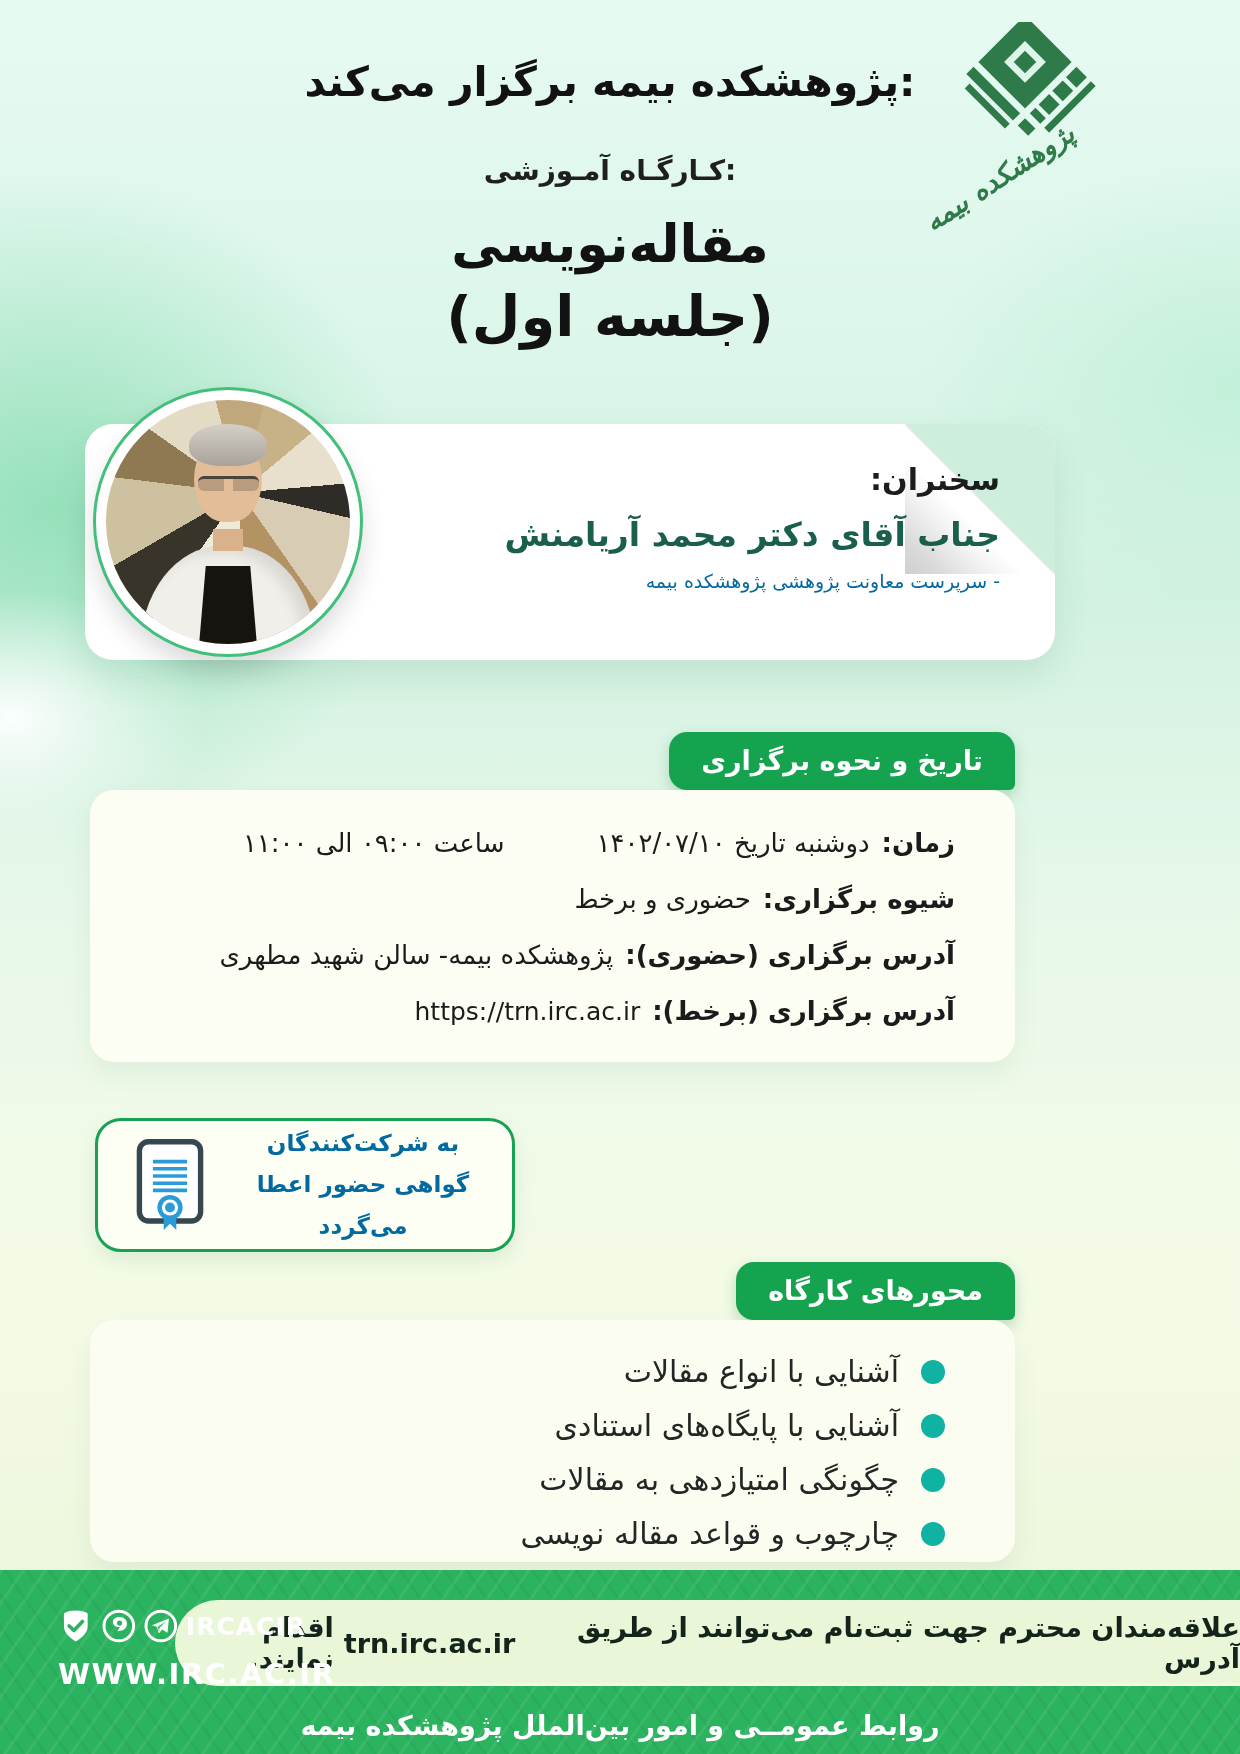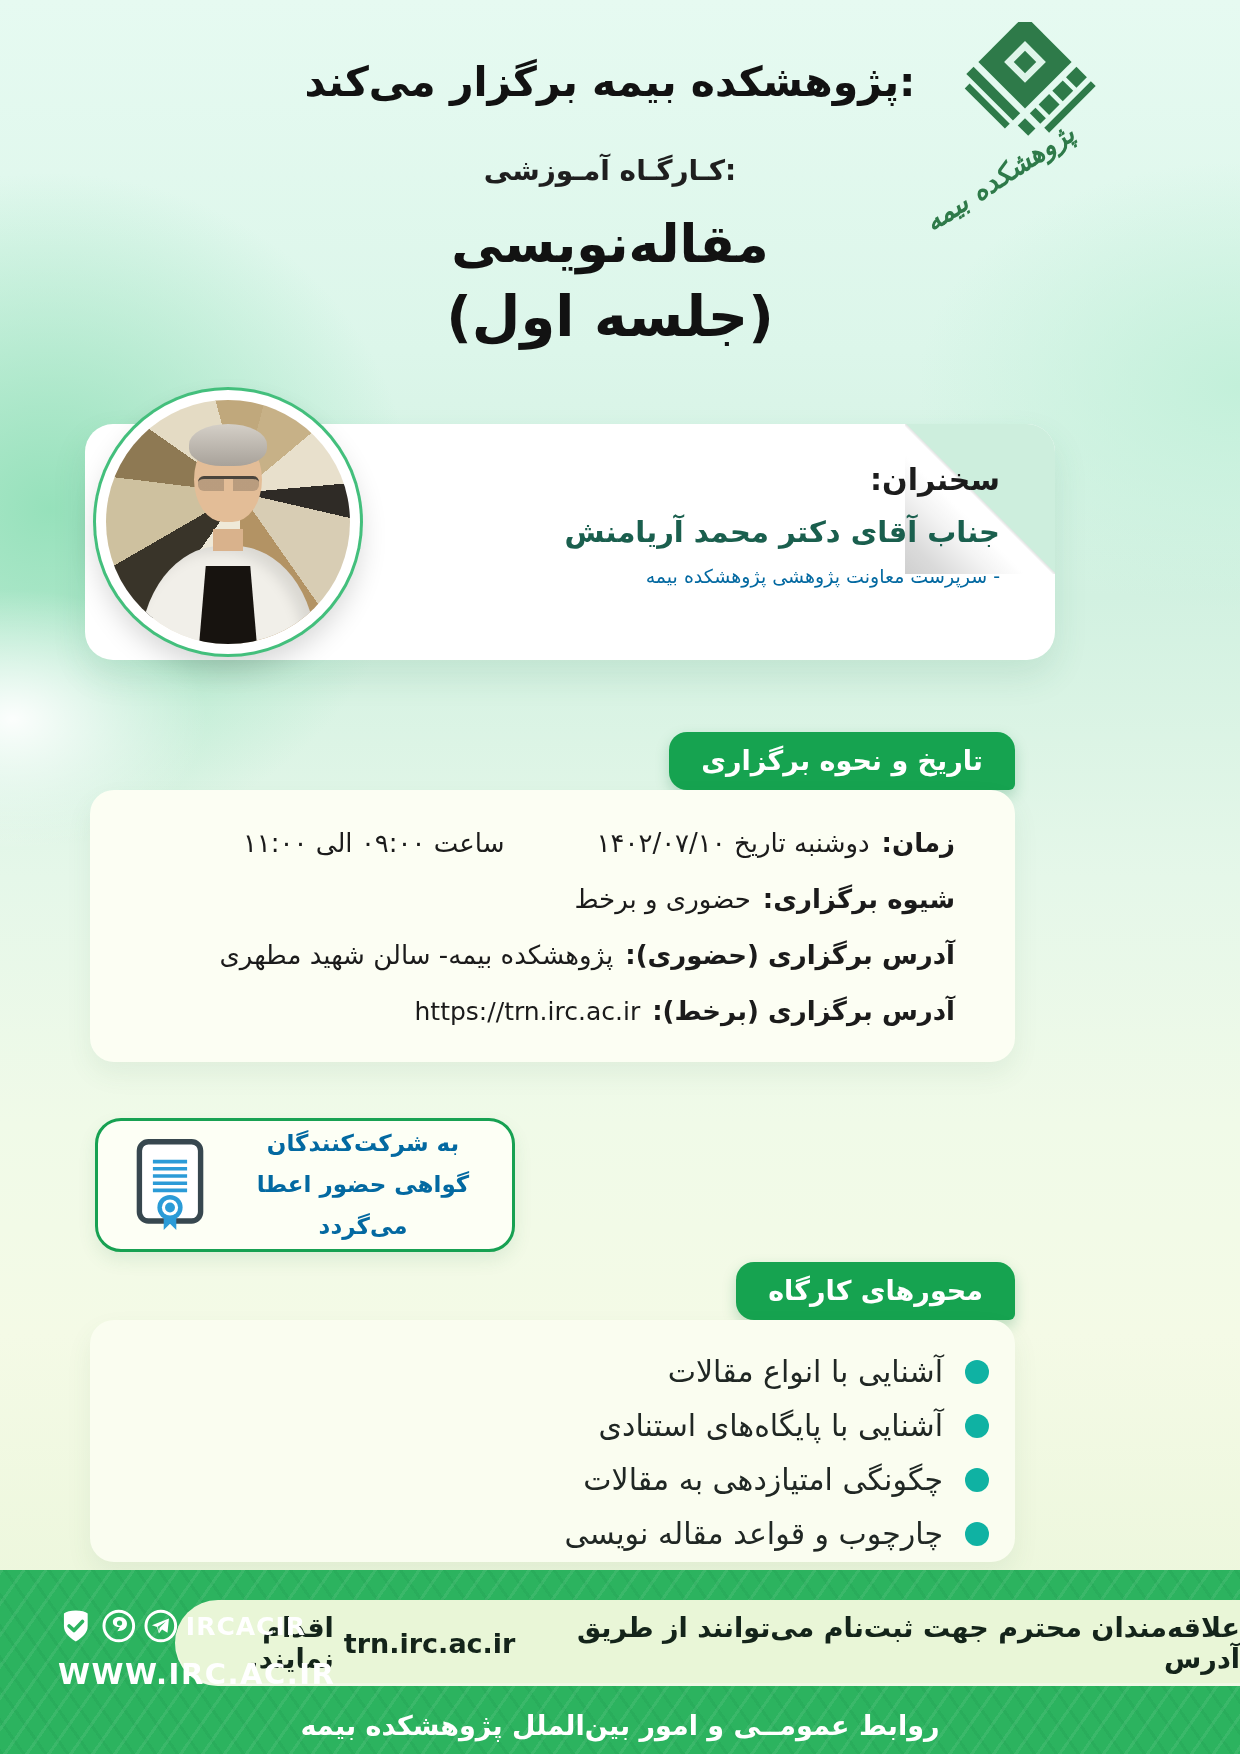--- a/index.html
+++ b/index.html
@@ -20,21 +20,21 @@
 
   .logo-wrap{ position:absolute; right:120px; top:22px; width:190px; text-align:center;}
   .logo-callig{ display:inline-block; transform:rotate(-33deg) translate(-14px,-26px); font-size:27px; font-style:italic; font-weight:700; color:#2e7a49; white-space:nowrap;}
 
   
   .speaker-card{ position:absolute; left:85px; top:424px; width:970px; height:236px; background:#ffffff; border-radius:28px; box-shadow:0 16px 34px rgba(45,120,85,.12);}
   .curl{ position:absolute; top:0; right:0; width:150px; height:150px; border-top-right-radius:28px;
     background:linear-gradient(to bottom left,#cdeedd 0 49.4%, rgba(0,0,0,.10) 49.8%, #ffffff 51% 60%, #f2f2f2 72%, #dadada 88%, #cfcfcf 100%);}
   .speaker-text{ position:absolute; right:55px; top:38px; text-align:right; direction:rtl;}
   .speaker-heading{ font-size:30px; font-weight:800; color:#1c1c1c; margin-bottom:18px;}
-  .speaker-name{ font-size:29px; font-weight:800; color:#1a5f4e; margin-bottom:16px;}
+  .speaker-name{ font-size:33px; font-weight:800; color:#1a5f4e; margin-bottom:16px;}
   .speaker-role{ font-size:19px; color:#0369a1;}
 
   
   .photo-ring{ position:absolute; left:96px; top:390px; width:264px; height:264px; border-radius:50%; background:#ffffff; padding:10px; box-shadow:0 0 0 3px #43bf7c, 0 14px 28px rgba(0,0,0,.16);}
   .photo{ position:relative; width:100%; height:100%; border-radius:50%; overflow:hidden;
     background:conic-gradient(from 15deg at 55% 38%, #c7b187 0 35deg,#e8e0cc 0 70deg,#2f2b26 0 88deg,#d8cdb4 0 130deg,#b39364 0 165deg,#efe9d8 0 200deg,#393429 0 225deg,#cec19f 0 262deg,#8e7953 0 290deg,#e4dbc4 0 330deg,#c0a87c 0 360deg);}
   .p-suit{ position:absolute; bottom:-8%; left:14%; width:72%; height:48%; background:#f1efe9; border-radius:46% 46% 0 0/90% 90% 0 0; box-shadow:inset -10px 6px 14px rgba(0,0,0,.10);}
   .p-shirt{ position:absolute; bottom:-2%; left:38%; width:24%; height:34%; background:#17130f; clip-path:polygon(12% 0,88% 0,100% 100%,0 100%);}
   .p-neck{ position:absolute; bottom:38%; left:44%; width:12%; height:9%; background:#d9b28c;}
   .p-head{ position:absolute; top:15%; left:36%; width:28%; height:35%; background:#e3bd97; border-radius:48%/55%;}
@@ -53,21 +53,21 @@
   .sch-label{ font-weight:800;}
   .sch-gap{ margin-right:80px;}
   .latin{ direction:ltr; unicode-bidi:isolate; font-size:25px;}
 
   
   .cert-box{ position:absolute; left:95px; top:1118px; width:420px; height:134px; border:3px solid #17a152; border-radius:26px; background:#fdfff5; display:flex; align-items:center; box-shadow:0 8px 18px rgba(40,120,70,.10);}
   .cert-icon{ margin:0 8px 0 36px; flex:0 0 auto;}
   .cert-text{ flex:1; text-align:center; direction:rtl; color:#0369a1; font-size:23px; font-weight:800; line-height:1.8;}
 
   
-  .topics-card{ position:absolute; left:90px; top:1320px; width:925px; height:242px; background:#fafdf0; border-radius:24px; box-shadow:0 12px 26px rgba(60,120,80,.08); direction:rtl; padding:34px 26px 0 40px;}
+  .topics-card{ position:absolute; left:90px; top:1320px; width:925px; height:242px; background:#fafdf0; border-radius:24px; box-shadow:0 12px 26px rgba(60,120,80,.08); direction:rtl; padding:34px 70px 0 40px;}
   .topic-row{ display:flex; align-items:center; column-gap:22px; margin-bottom:19px;}
   .topic-bullet{ width:24px; height:24px; border-radius:50%; background:#0fb2a3; flex:0 0 auto;}
   .topic-label{ font-size:30px; font-weight:500; color:#202724;}
 
   
   .footer{ position:absolute; left:0; top:1570px; width:1240px; height:184px; background-color:#2cb35f;
     background-image:repeating-linear-gradient(125deg, rgba(255,255,255,.07) 0 3px, transparent 3px 18px),
                      repeating-linear-gradient(55deg, rgba(0,90,40,.07) 0 3px, transparent 3px 18px);}
   .register-bar{ position:absolute; left:175px; right:0; top:30px; height:86px; background:#e9f6d7; border-radius:43px 0 0 43px; display:flex; align-items:center; justify-content:center; direction:rtl; font-size:27px; font-weight:800; color:#14241a; box-shadow:0 -3px 0 rgba(255,255,255,.35) inset;}
   .register-url{ direction:ltr; unicode-bidi:isolate; margin:0 10px; font-weight:800;}

